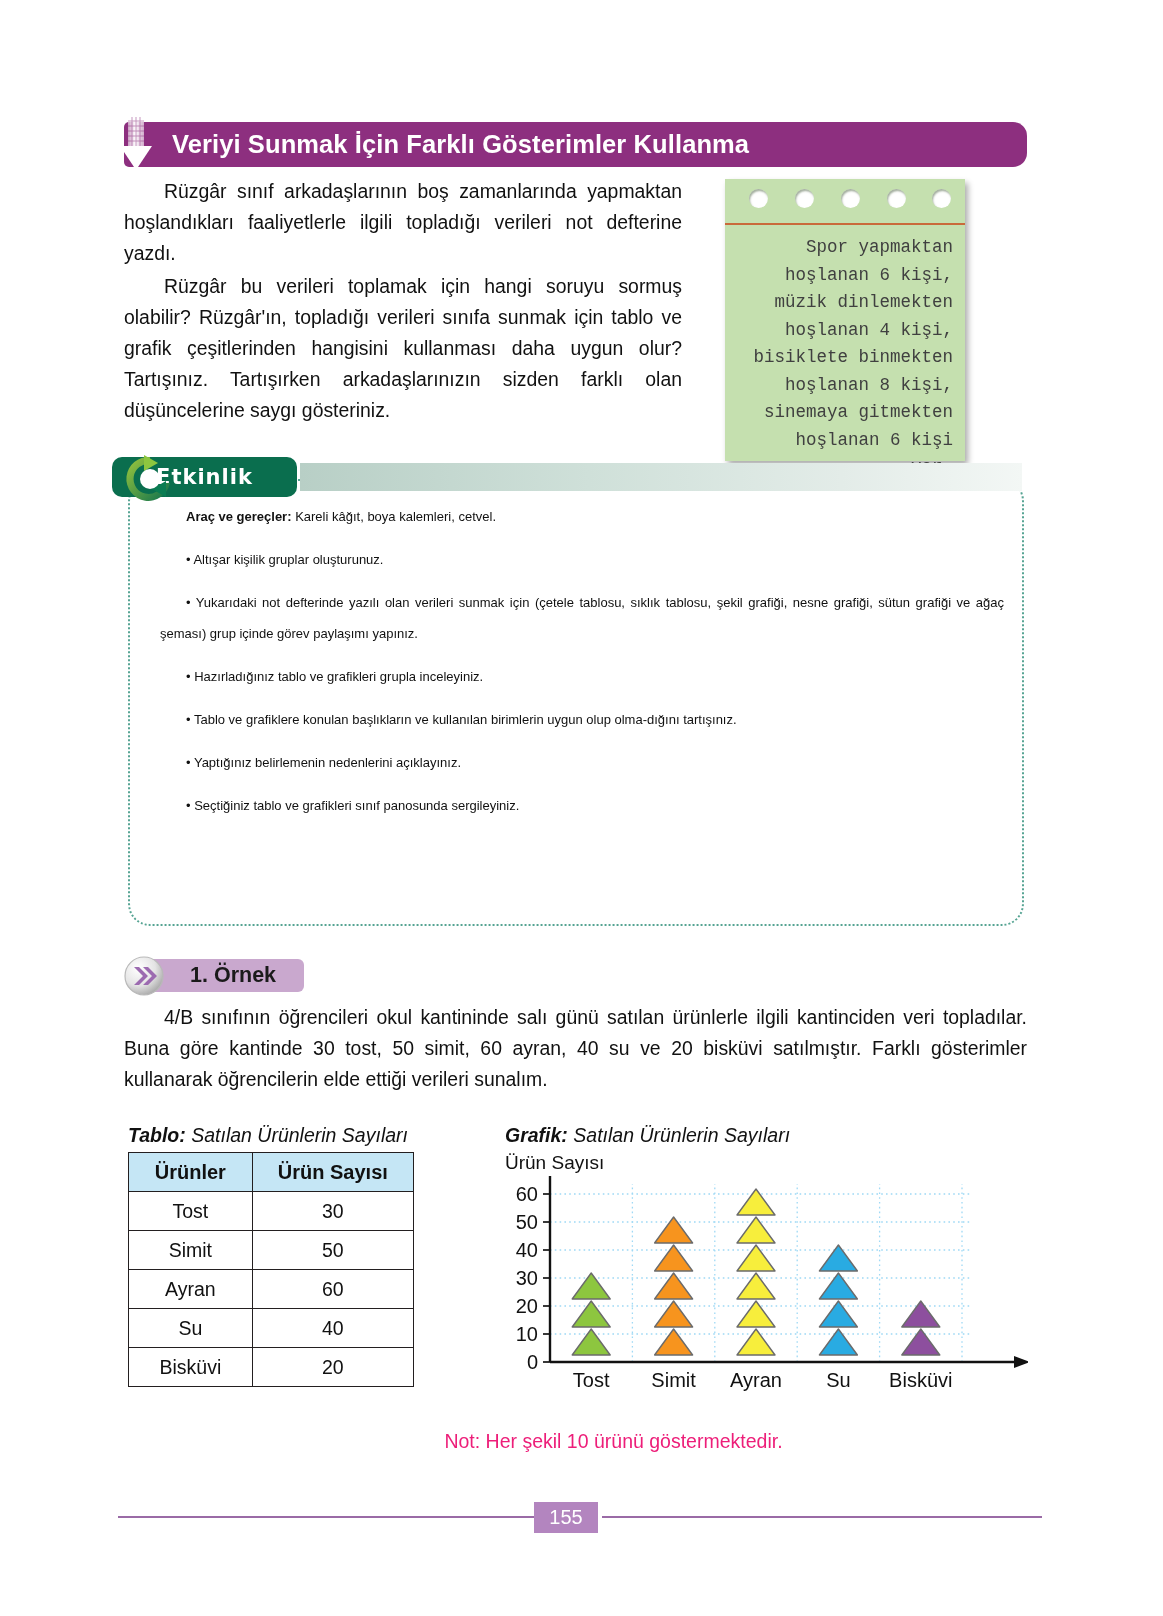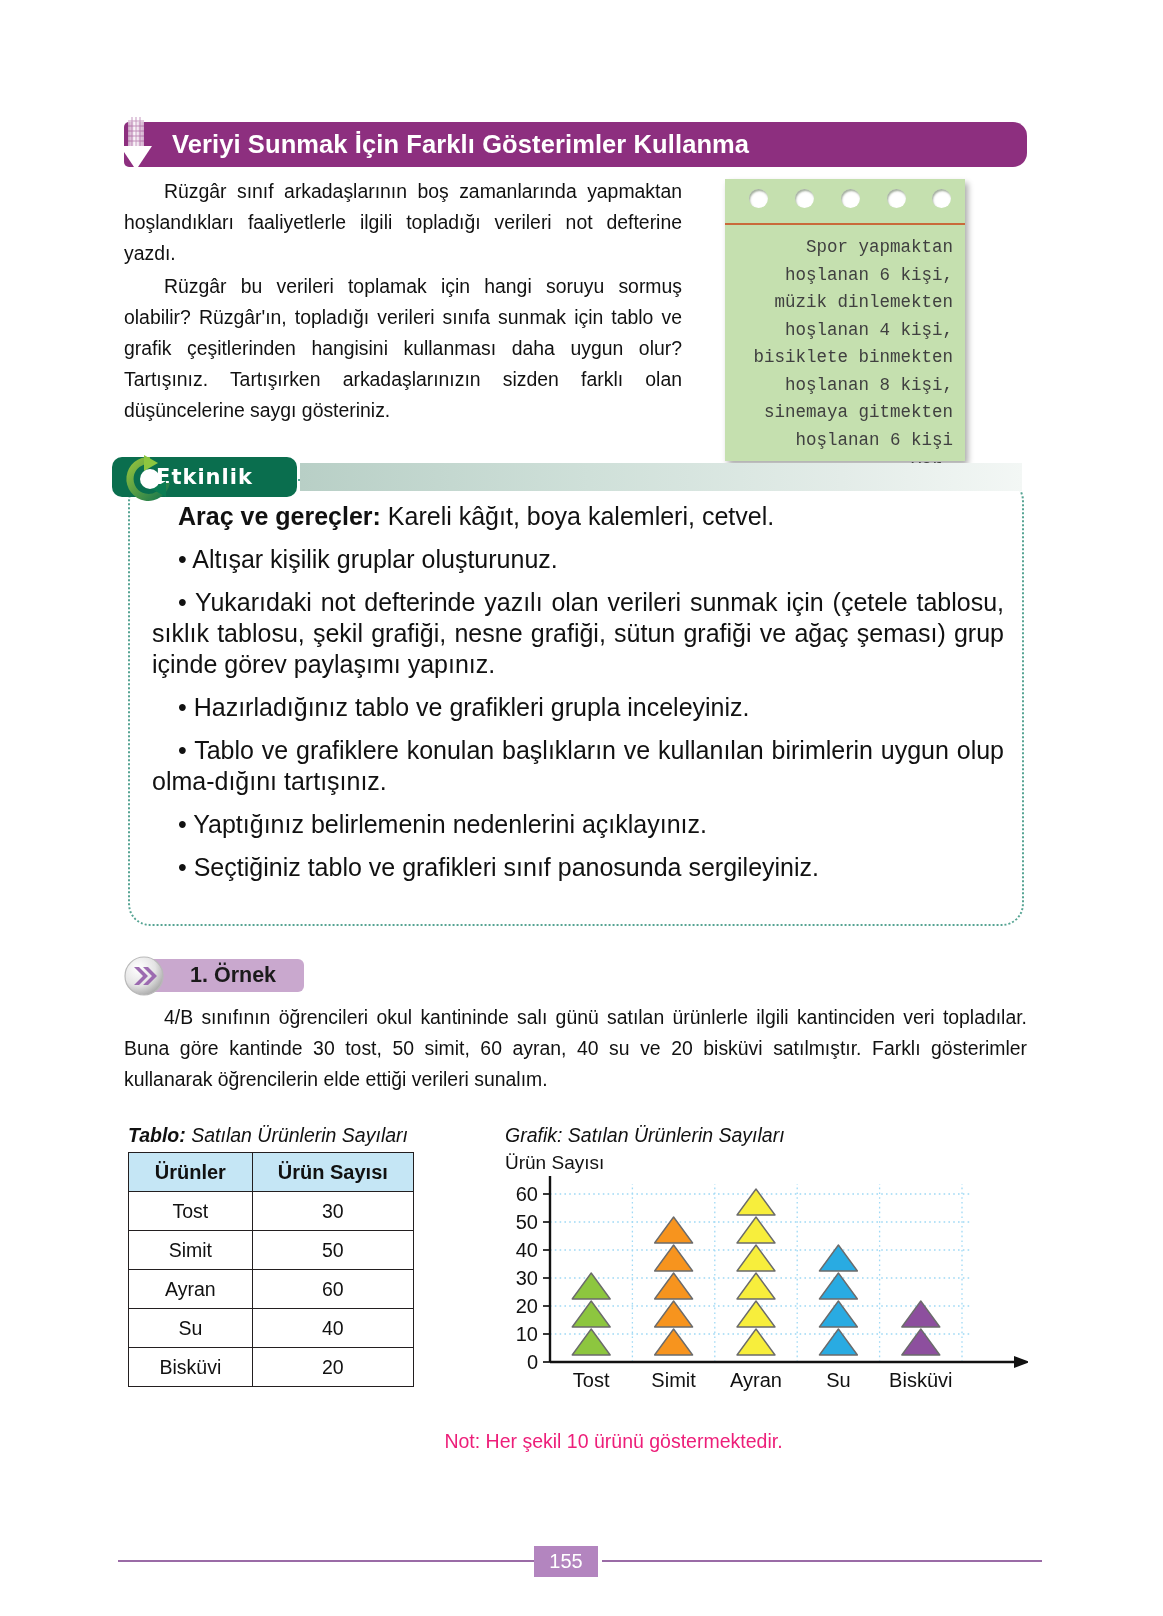--- a/index.html
+++ b/index.html
@@ -108,24 +108,24 @@
   }
   .recycle-icon {
     position: absolute; left: 124px; top: 453px;
     width: 52px; height: 52px; z-index: 5;
   }
 
   .activity-content {
     position: absolute; left: 18px; top: 20px; right: 18px;
   }
   .act-line {
-    font-size: 25px;
+    font-size: 13px;
     line-height: 31px;
     color: #111;
-    margin: 0 0 12px 4px;
+    margin: 0 0 12px 12px;
     text-align: justify;
   }
   .act-line.hang { text-indent: 26px; }
   .act-line b { font-weight: bold; }
 
   
   .ornek-tab {
     position: absolute; left: 148px; top: 959px;
     width: 156px; height: 33px;
     background: #c9a8ce;
@@ -168,39 +168,39 @@
   }
   .data-table th { background: #c5e6f5; font-weight: bold; font-size: 20px; }
   .data-table td.c0 { width: 124px; }
   .data-table td.c1 { width: 162px; }
 
   
   .chart-caption {
     position: absolute; left: 505px; top: 1124px;
     font-size: 19.5px; font-style: italic; color: #111; white-space: nowrap;
   }
-  .chart-caption b { font-weight: normal; font-style: italic; text-align: right; }
+  .chart-caption b { font-weight: bold; font-style: italic; text-align: right; }
   .chart-ylabel {
     position: absolute; left: 505px; top: 1152px;
     font-size: 19px; color: #111; white-space: nowrap;
   }
   .chart-wrap {
     position: absolute; left: 498px; top: 1176px;
     width: 530px; height: 228px;
   }
   .chart-note {
     position: absolute; left: 0; top: 1430px; width: 1163px;
     text-align: center;
     font-size: 19.5px; color: #ed1e79; padding-left: 36px;
   }
   .chart-note-inner { display: inline-block; margin-left: 28px; }
 
   
   .footer {
-    position: absolute; left: 0; top: 1502px; width: 1163px; height: 30px; margin-top: 44px;
+    position: absolute; left: 0; top: 1502px; width: 1163px; height: 30px;
   }
   .footer-line {
     position: absolute; top: 14px; height: 2px; background: #9a6ba6;
   }
   .footer-line.l { left: 118px; width: 416px; }
   .footer-line.r { left: 602px; width: 440px; }
   .page-num {
     position: absolute; left: 534px; top: 0;
     width: 64px; height: 31px;
     background: #b385bf;

